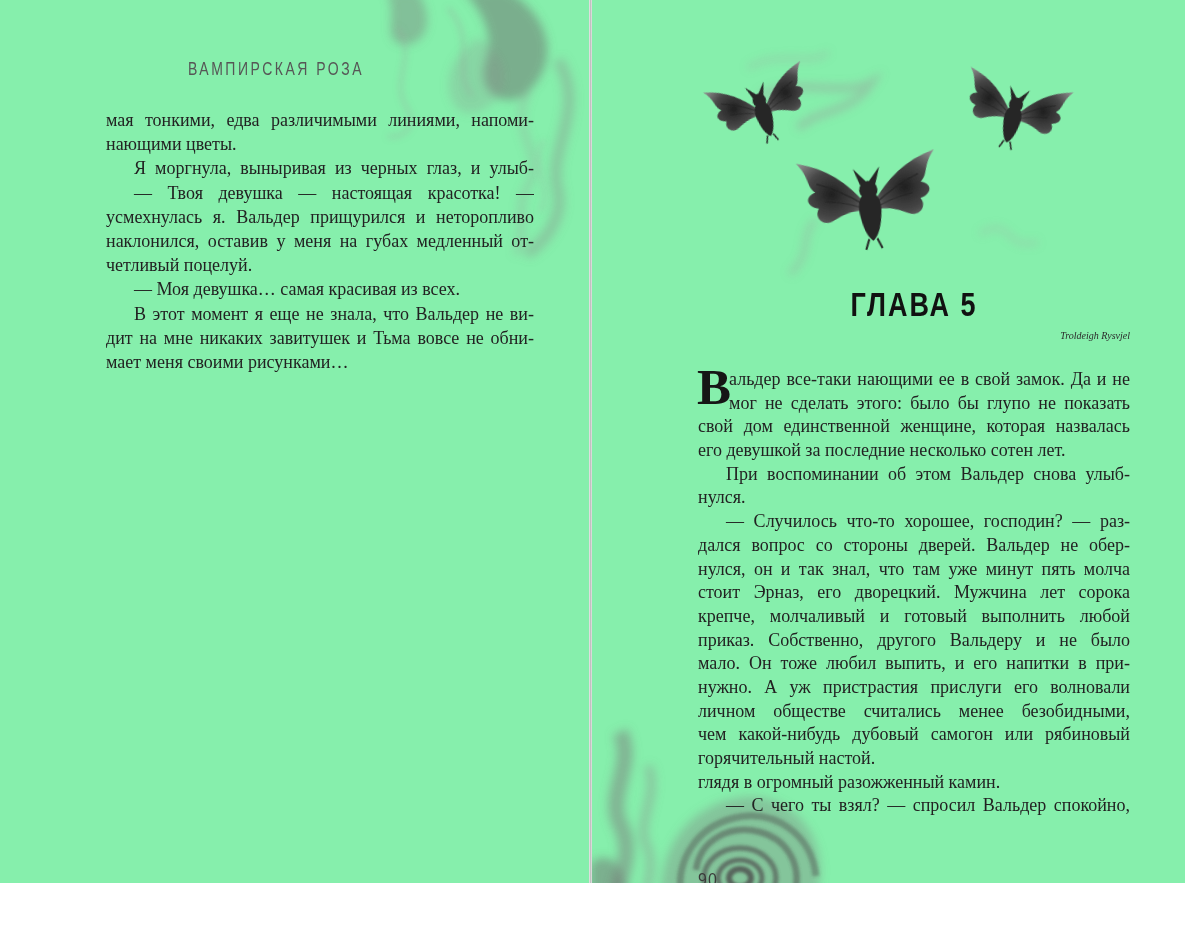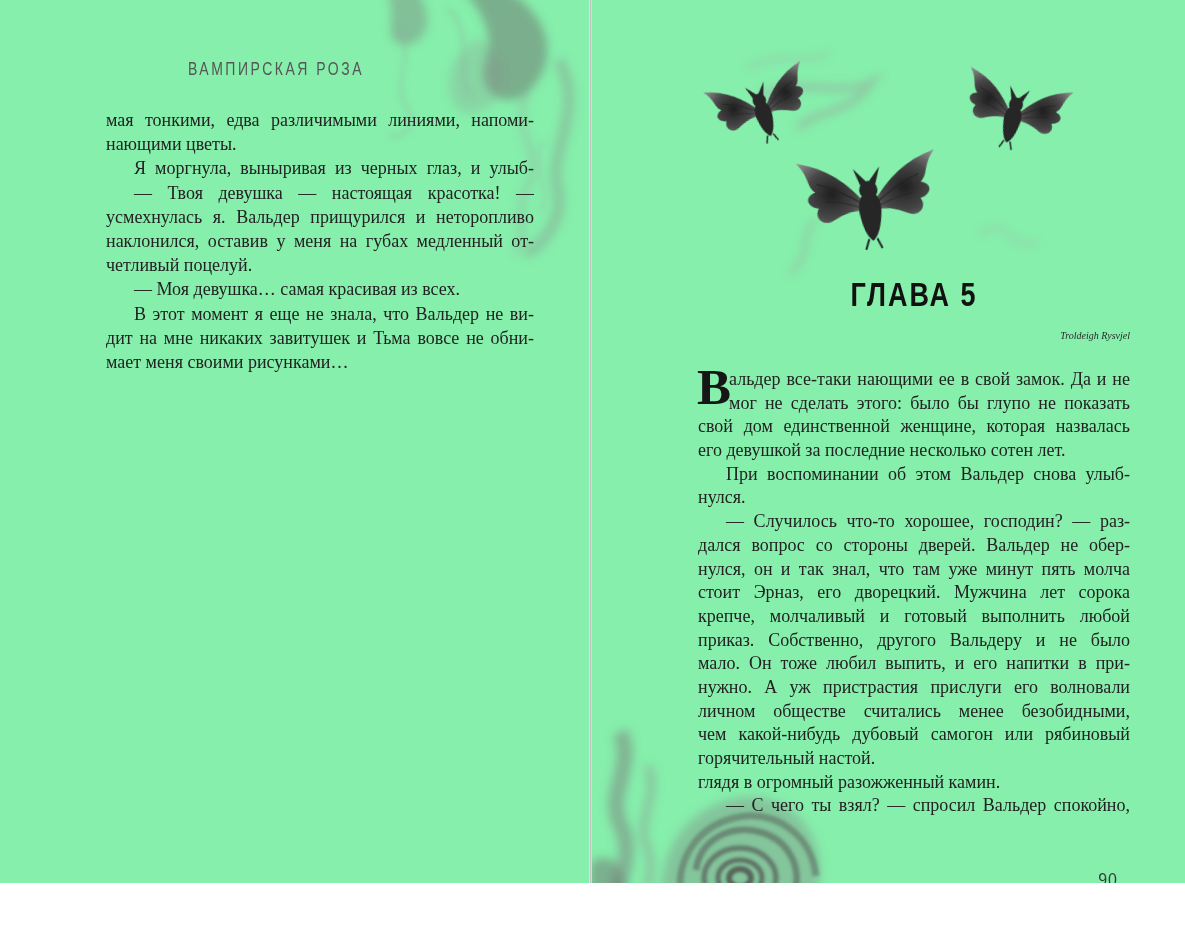--- a/index.html
+++ b/index.html
@@ -13,26 +13,26 @@
     position:absolute; left:589px; top:0; width:3px; height:943px; z-index:6;
     background:linear-gradient(90deg,#eeeeee 0%,#c3c3c3 45%,#bdbdbd 60%,#ececec 100%);
   }
   
   .display { font-family:"Liberation Sans", sans-serif; display:inline-block; }
   .running-head-wrap { position:absolute; left:62px; top:60px; width:428px; text-align:center; z-index:4; }
   .running-head {
     font-size:14px; letter-spacing:2.5px; color:#565656;
     transform:scaleY(1.25); transform-origin:center;
   }
-  .chapter-title-wrap { position:absolute; left:698px; top:280px; width:432px; text-align:center; z-index:4; }
+  .chapter-title-wrap { position:absolute; left:698px; top:290px; width:432px; text-align:center; z-index:4; }
   .chapter-title {
     font-size:27px; font-weight:bold; letter-spacing:2px; color:#111111;
     transform:scaleY(1.2); transform-origin:center;
   }
-  .pagenum-wrap { position:absolute; left:698px; top:871px; width:420px; text-align:right; z-index:4; }
+  .pagenum-wrap { position:absolute; left:698px; top:871px; width:420px; text-align:left; z-index:4; }
   .pagenum { font-size:16px; color:#3a3a3a; letter-spacing:1px; transform:scaleY(1.15); }
   .epigraph {
     position:absolute; left:698px; top:330px; width:432px; text-align:right; z-index:4;
     font-style:italic; font-size:10px; color:#2b2b2b;
   }
   
   .textblock { position:absolute; z-index:4; }
   .textblock .line {
     text-align:justify; text-align-last:justify;
     white-space:normal; overflow:hidden;

